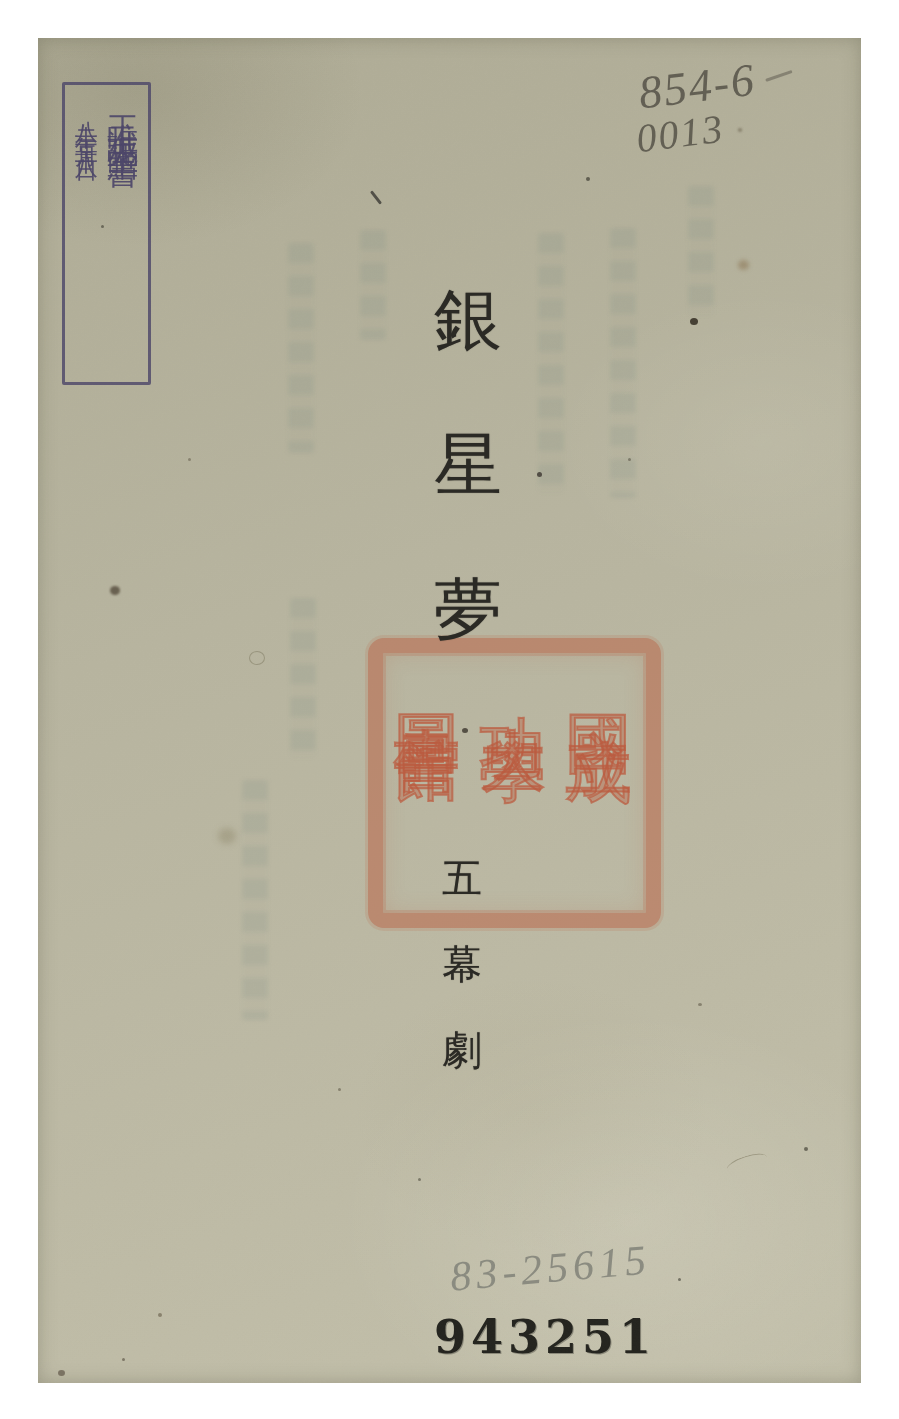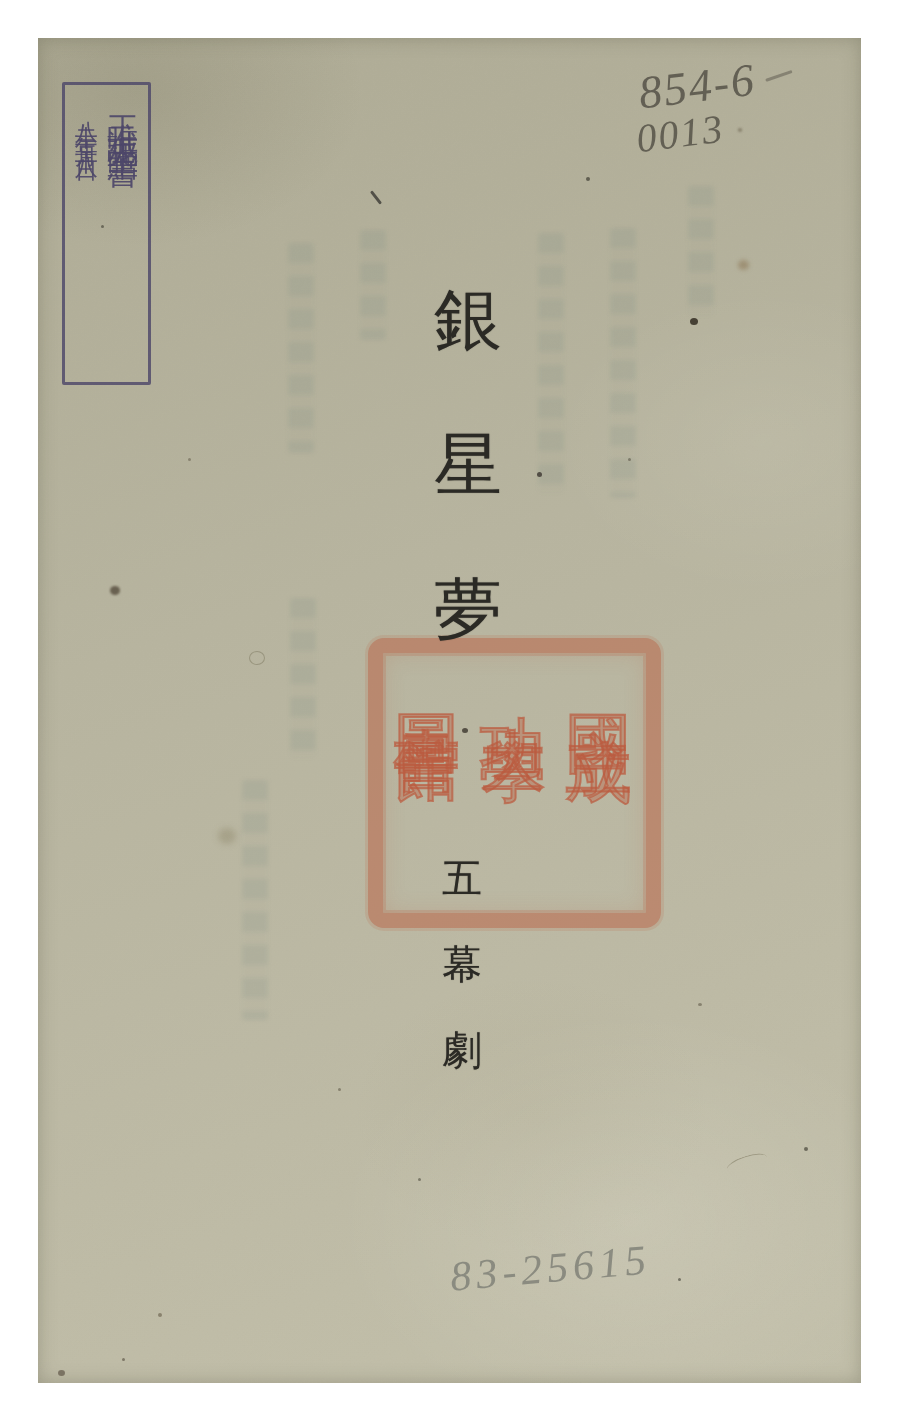--- a/index.html
+++ b/index.html
@@ -158,20 +158,21 @@
     </div>
   </div>
 
   <div class="subtitle-v">
     <span>五</span>
     <span>幕</span>
     <span>劇</span>
   </div>
 
   <div class="acc-hand">83-25615</div>
+  <div class="acc-stamp">943251</div>
 
   <div class="ink-stroke"></div>
   <div class="ring-mark"></div>
   <div class="hair"></div>
   <div class="spec" style="left:652px;top:280px;width:8px;height:7px;background:#453f33;"></div>
   <div class="spec" style="left:700px;top:222px;width:11px;height:10px;background:rgba(135,112,78,0.5);filter:blur(2px);"></div>
   <div class="spec" style="left:499px;top:434px;width:5px;height:5px;background:#514c44;"></div>
   <div class="spec" style="left:72px;top:548px;width:10px;height:9px;background:rgba(90,81,66,0.85);filter:blur(0.8px);"></div>
   <div class="spec" style="left:180px;top:790px;width:18px;height:16px;background:rgba(145,138,108,0.45);filter:blur(3px);"></div>
   <div class="spec" style="left:424px;top:690px;width:6px;height:5px;background:rgba(58,51,44,0.8);"></div>

